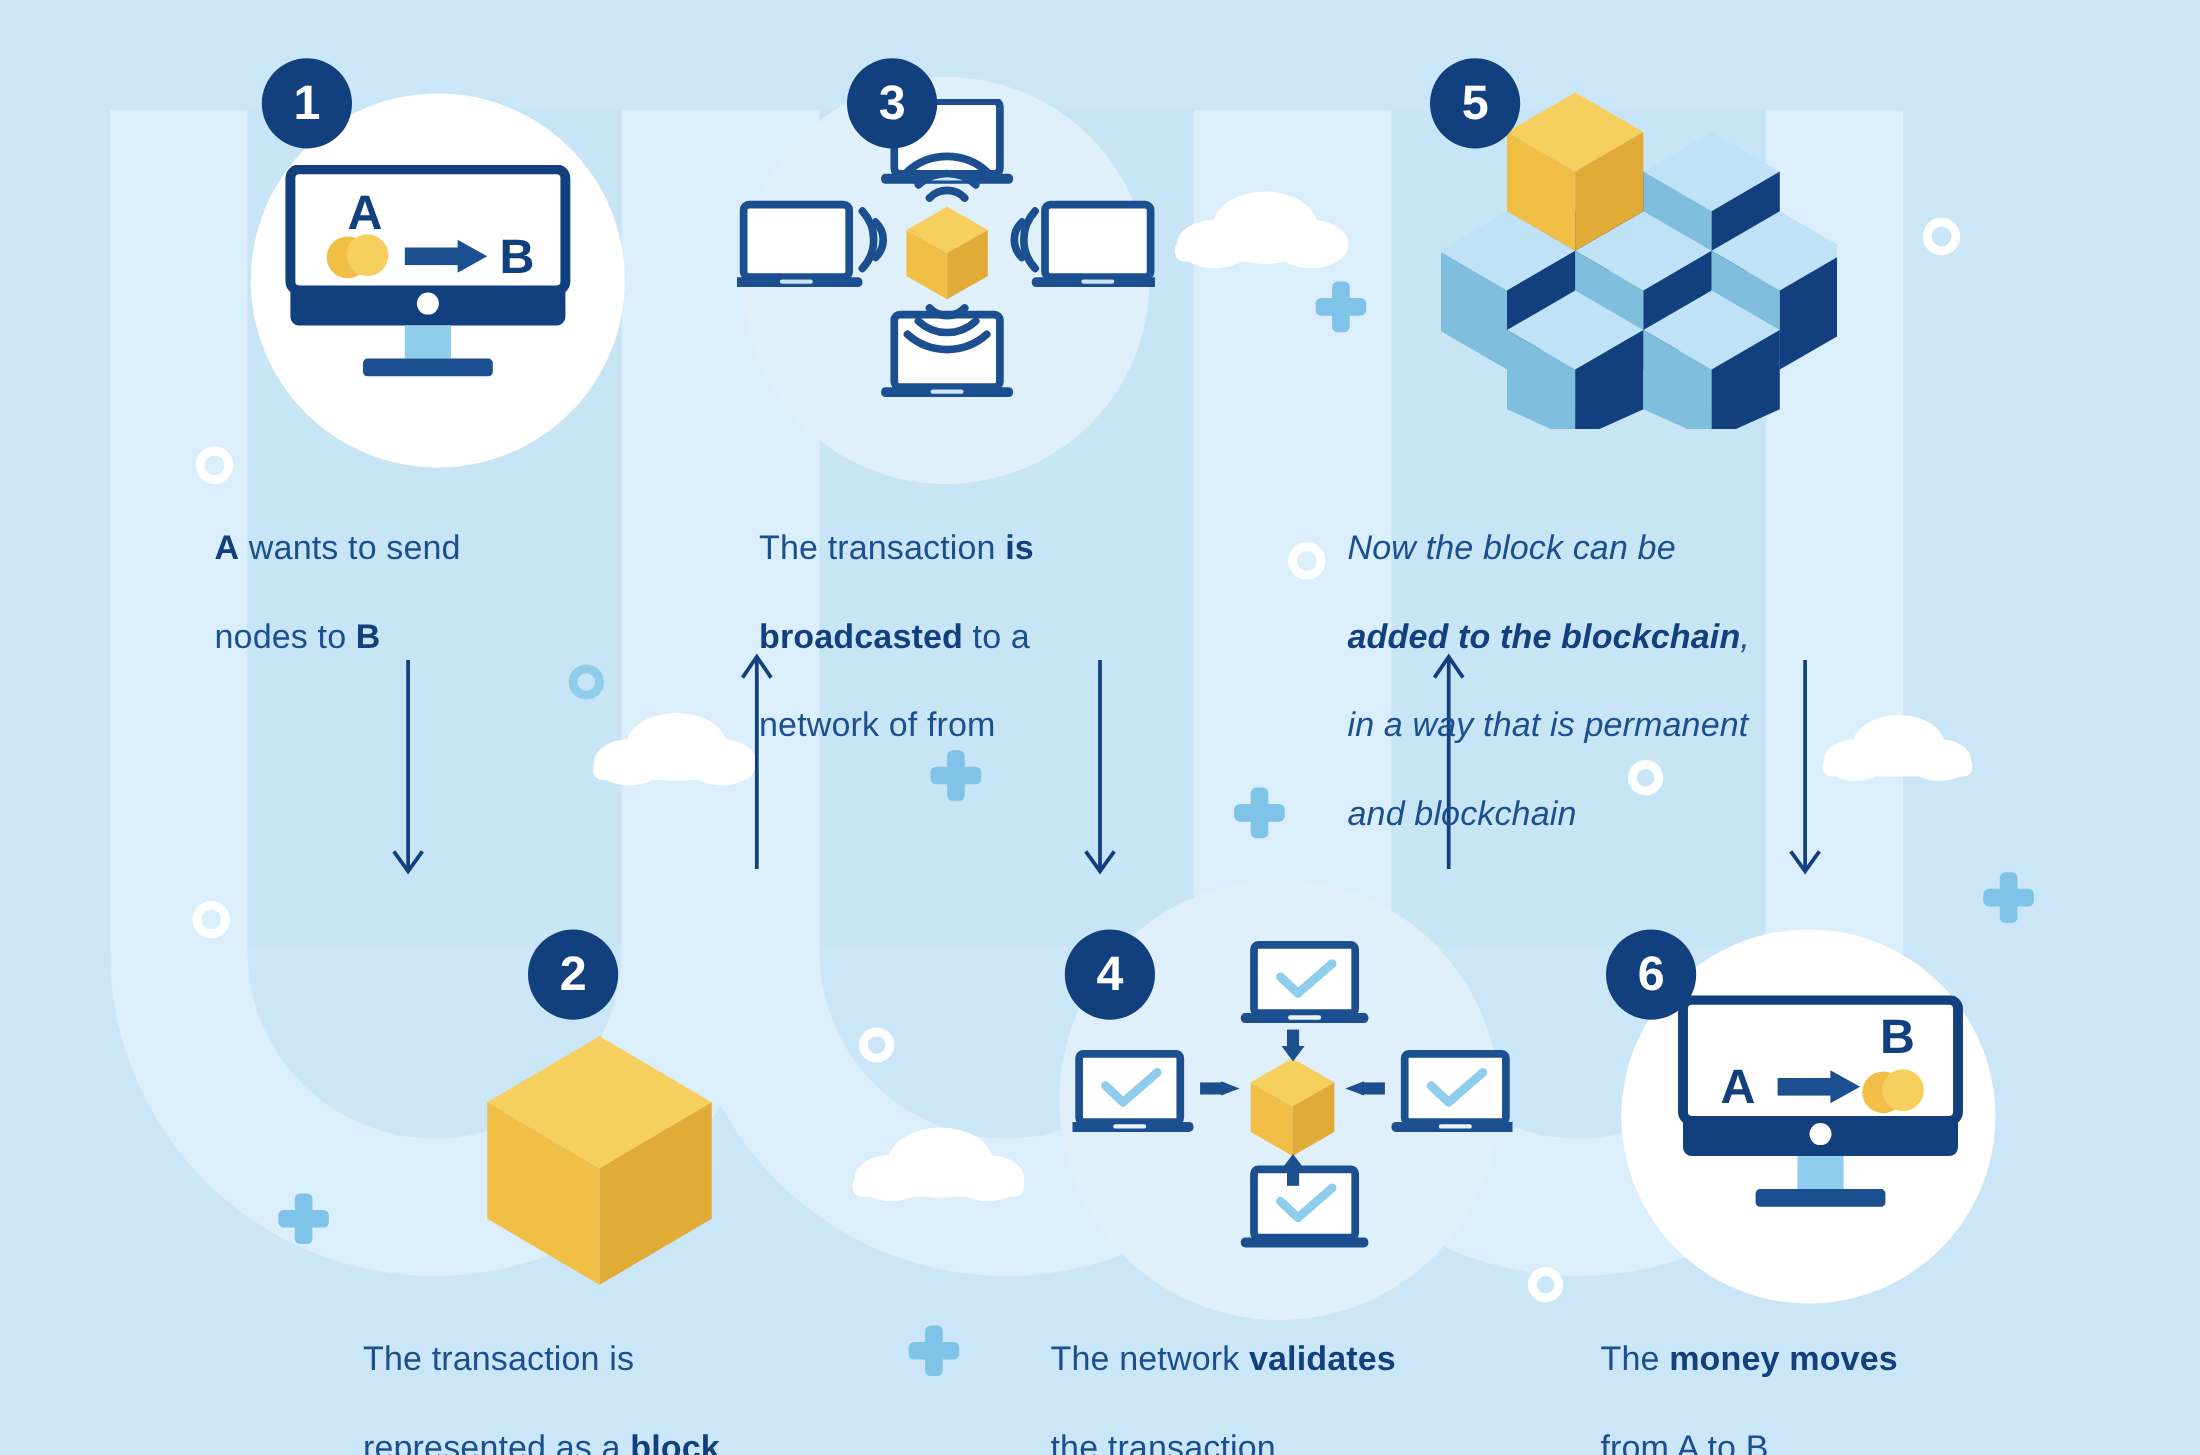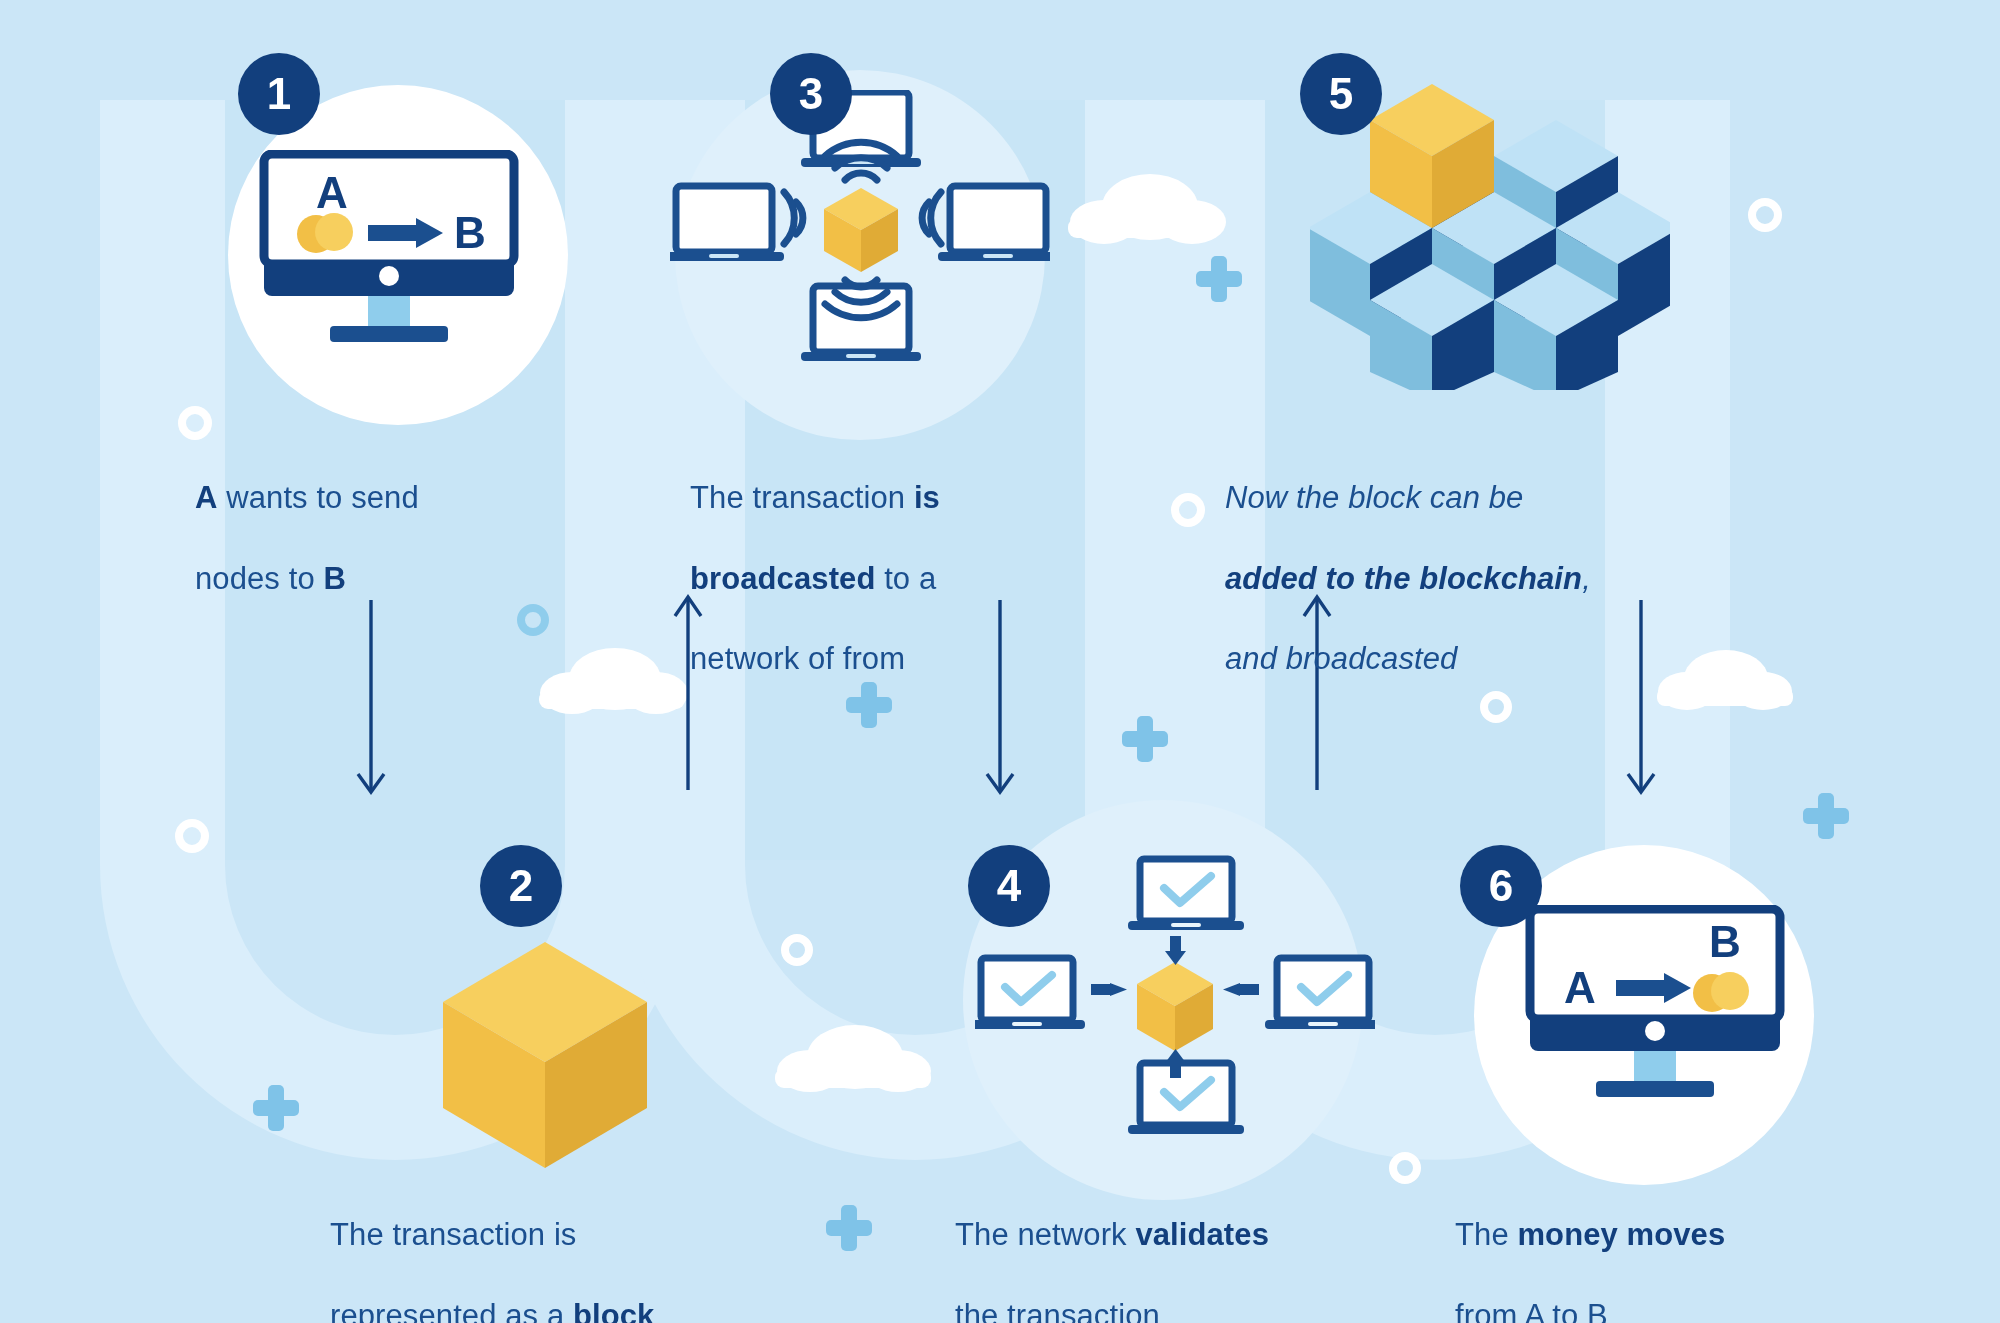--- a/index.html
+++ b/index.html
@@ -317,21 +317,22 @@
     <g>
       <polygon points="122,24 184,60 122,96 60,60" fill="#f7cf5e"></polygon>
       <polygon points="60,60 122,96 122,168 60,132" fill="#f2bf46"></polygon>
       <polygon points="184,60 122,96 122,168 184,132" fill="#e0ab36"></polygon>
     </g>
   </svg>
 
   <div class="caption" style="left:1225px;top:438px;width:470px;font-style:italic;">
     <div><span>Now the block can be</span></div>
     <div><b>added to the blockchain</b><span>,</span></div>
-    <div><span>and broadcasted</span></div>
+    <div><span>in a way that is permanent</span></div>
+    <div><span>and blockchain</span></div>
   </div>
 
   <div class="badge" style="left:480px;top:845px;">2</div>
 
   <svg class="iconbox" style="left:440px;top:940px;width:210px;height:230px;" viewBox="0 0 210 230">
     <polygon points="105,2 207,62 105,122 3,62" fill="#f7cf5e"></polygon>
     <polygon points="3,62 105,122 105,228 3,168" fill="#f2bf46"></polygon>
     <polygon points="207,62 105,122 105,228 207,168" fill="#e0ab36"></polygon>
   </svg>
 

